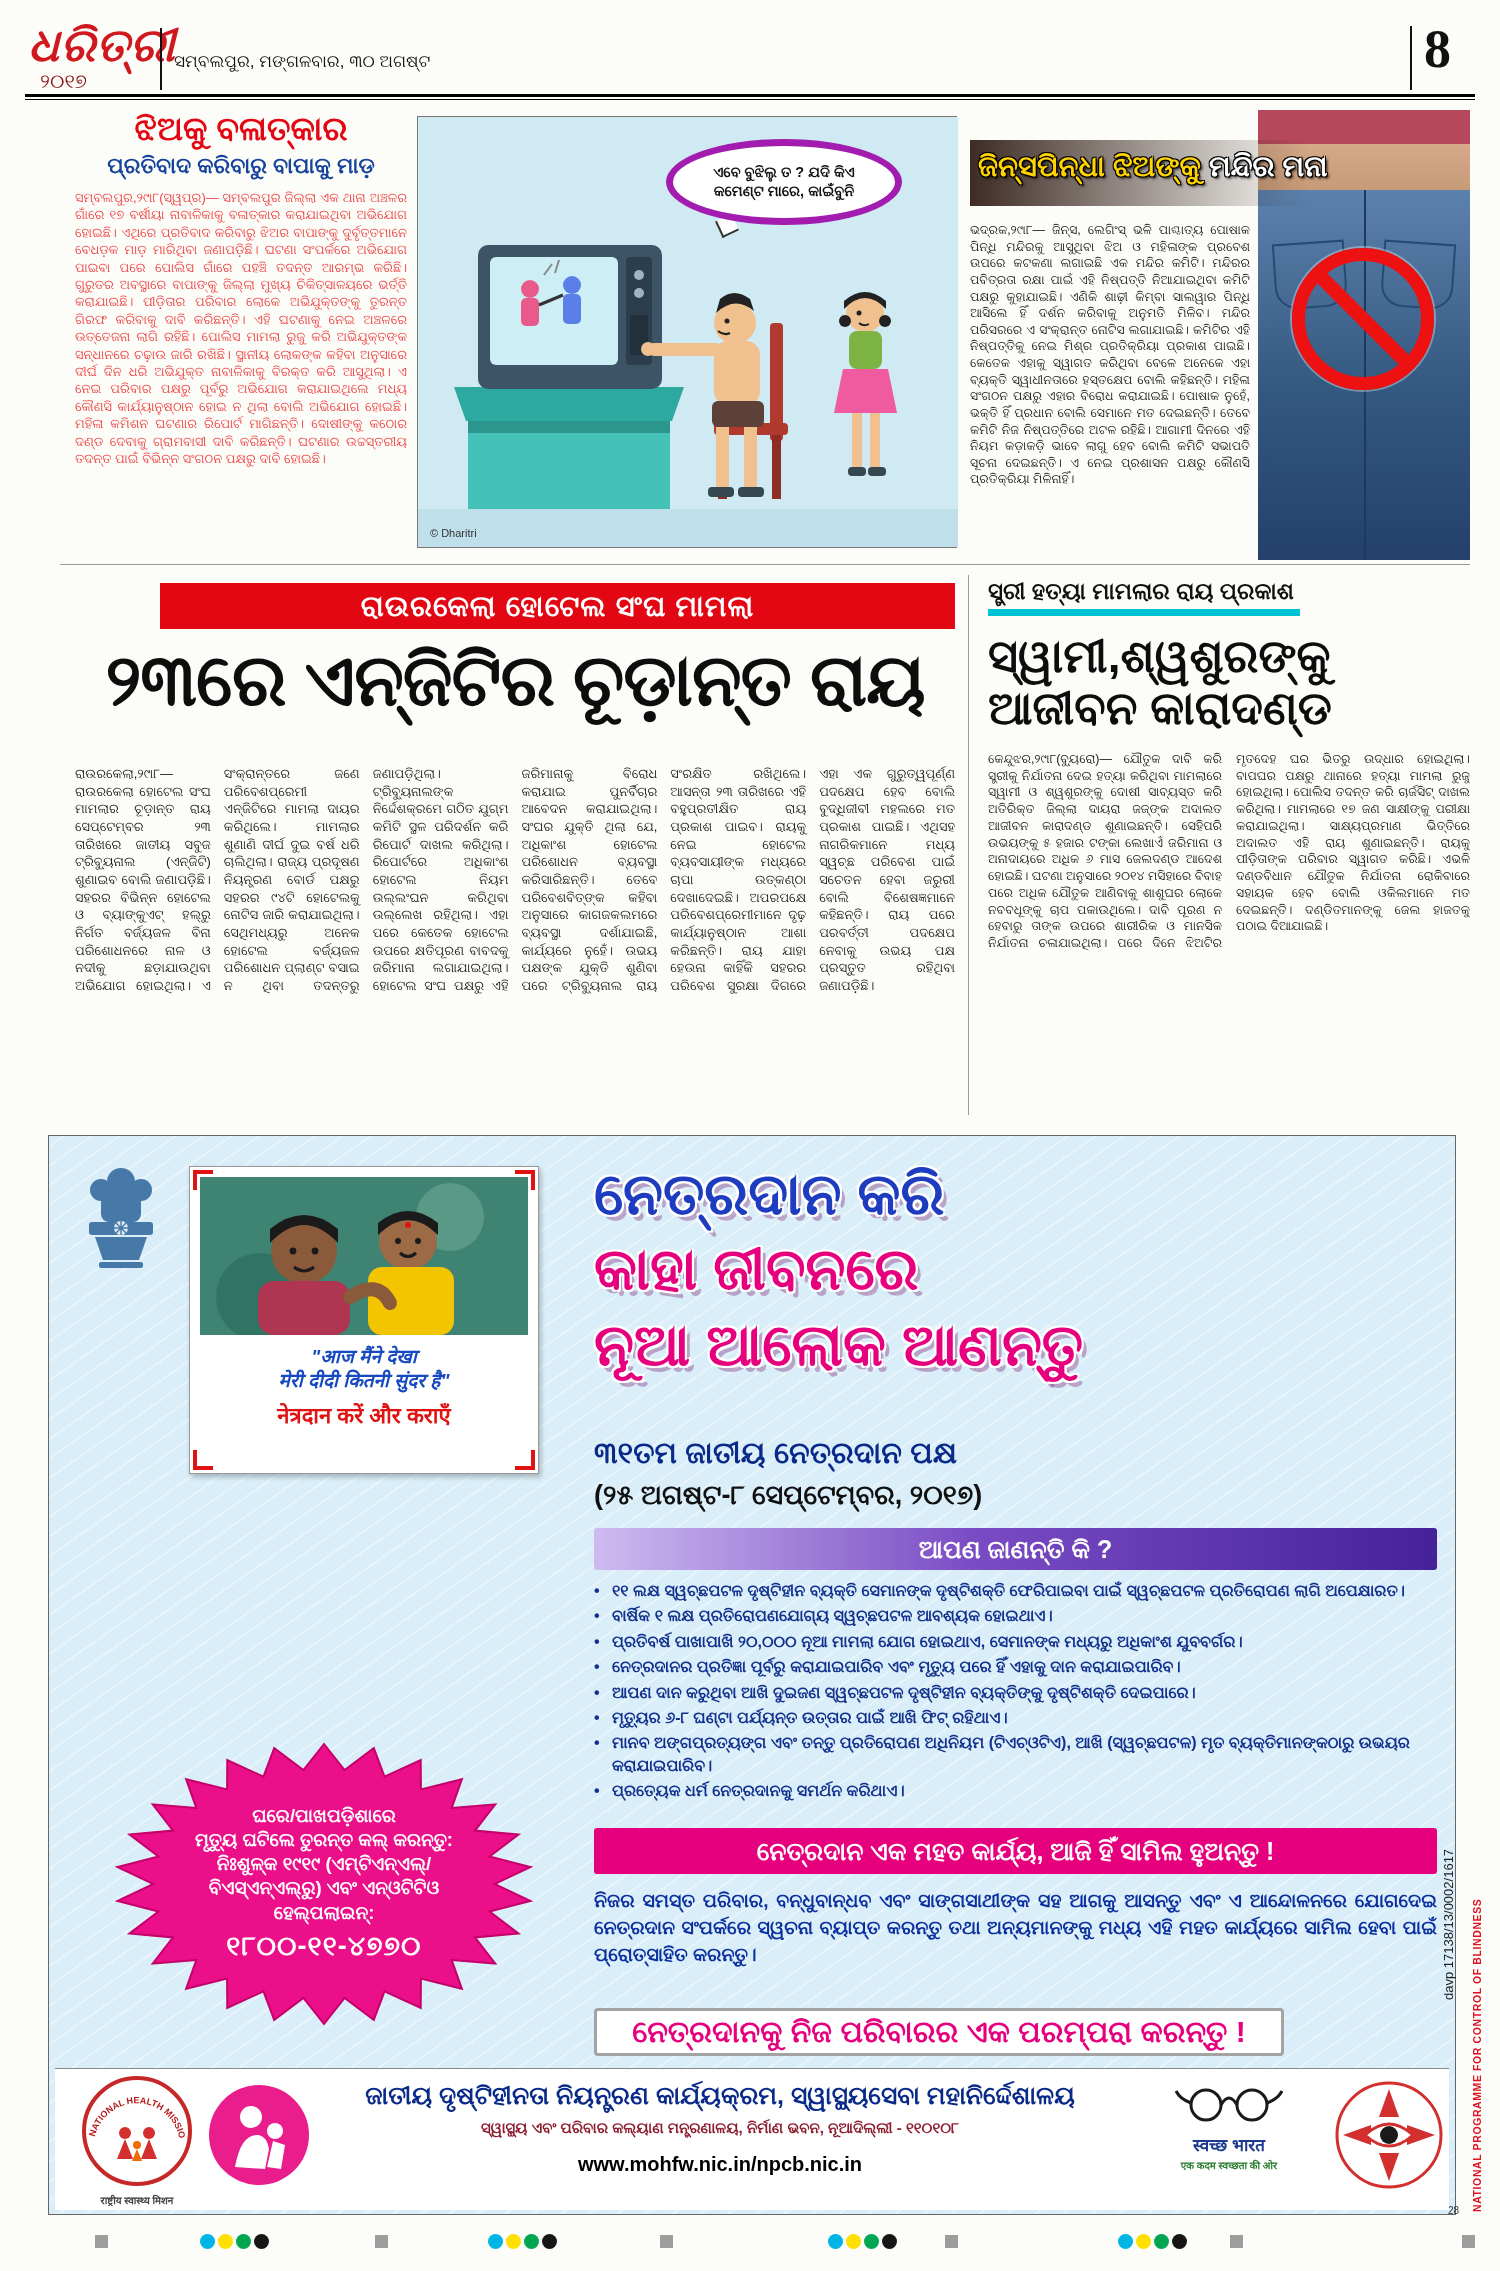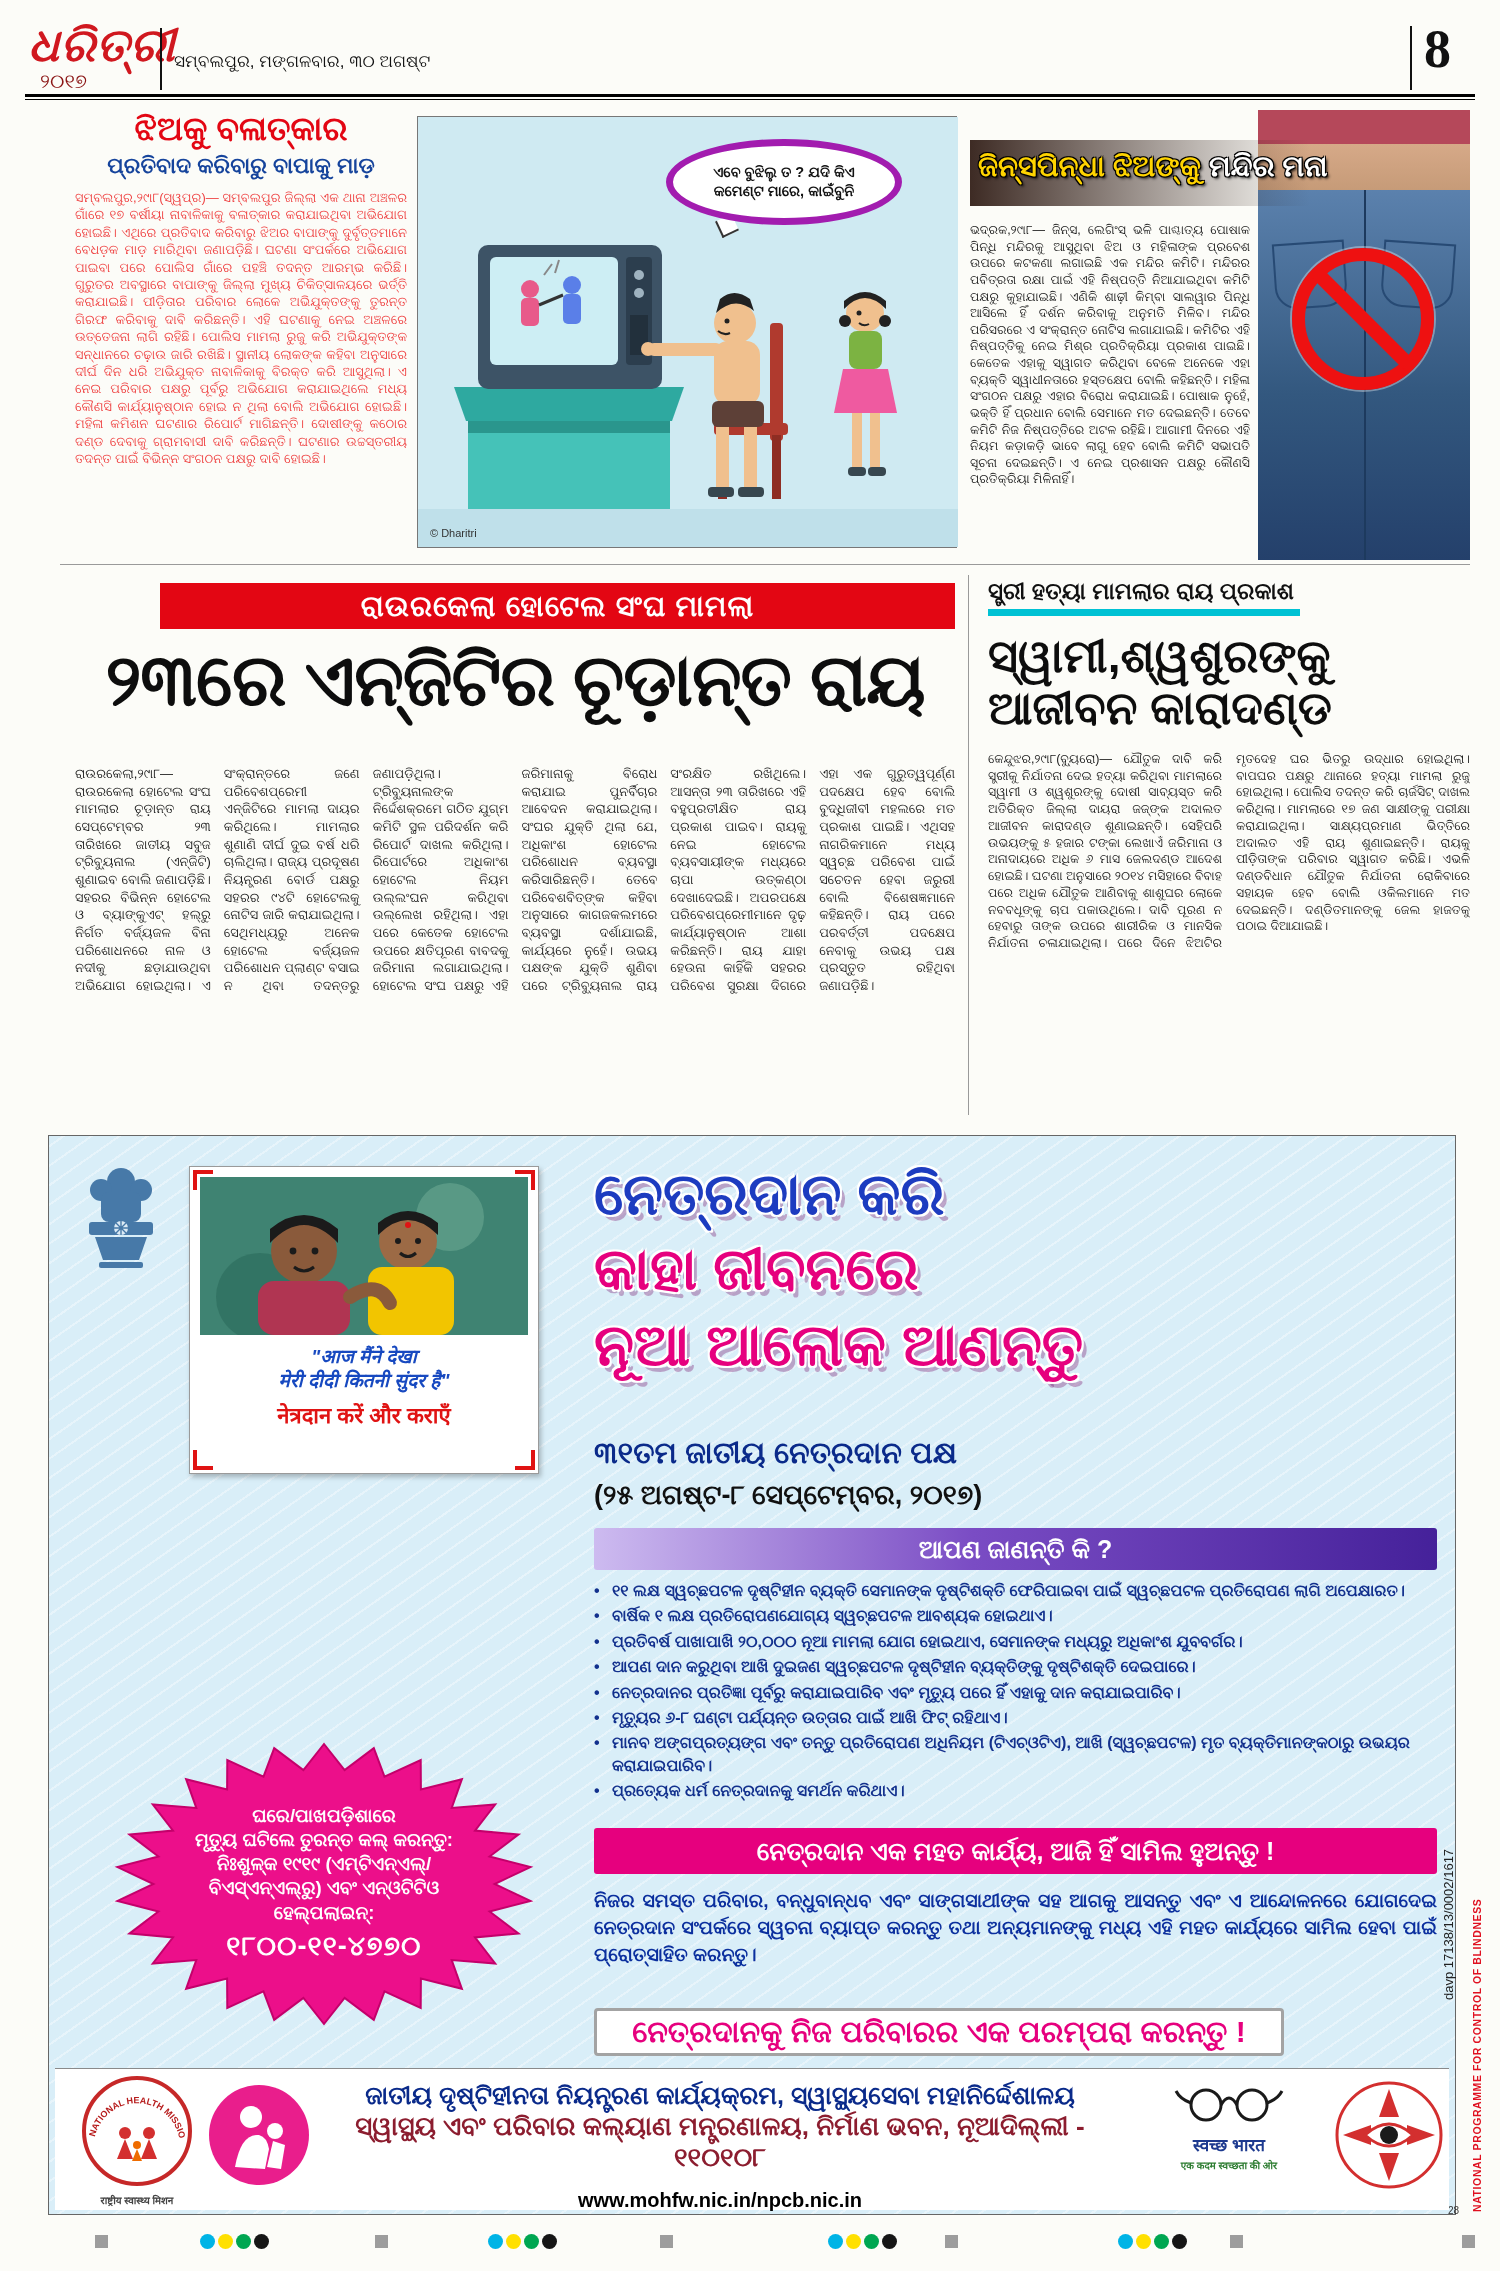--- a/index.html
+++ b/index.html
@@ -98,21 +98,21 @@
   .ad-star svg { position:absolute; inset:0; }
   .star-text { position:absolute; inset:30px 50px; display:flex; flex-direction:column; justify-content:center; align-items:center; text-align:center; color:#fff; font-weight:800; font-size:18.5px; line-height:1.3; z-index:2; }
   .star-text .phone { font-size:27px; margin-top:4px; letter-spacing:1px; }
 
   .ad-bottom { left:6px; top:932px; width:1394px; height:142px; background:#fff; border-top:1px solid #8a8a8a; }
   .ad-bottom > * { position:absolute; }
   .nhm-wrap { left:20px; top:6px; width:124px; text-align:center; }
   .logo2 { left:152px; top:14px; width:104px; height:104px; }
   .ad-bottom-text { left:270px; top:12px; width:790px; text-align:center; }
   .abt-1 { color:#0a2a8a; font-size:25px; font-weight:800; }
-  .abt-2 { color:#8c1d2f; font-size:26px; font-weight:800; }
+  .abt-2 { color:#8c1d2f; font-size:15px; font-weight:800; margin-top:8px; }
   .abt-web { color:#000; font-size:20px; font-weight:800; margin-top:16px; }
   .swachh { left:1078px; top:12px; width:192px; text-align:center; }
   .swachh .t1 { font-size:17px; font-weight:800; color:#1d3a8f; margin-top:2px; }
   .swachh .t2 { font-size:10px; font-weight:700; color:#2e7d32; margin-top:2px; }
   .npcb { left:1278px; top:10px; width:112px; height:112px; }
 
   .davp { position:absolute; left:1441px; top:2000px; width:185px; transform:rotate(-90deg); transform-origin:left top; font-size:13px; color:#222; white-space:nowrap; }
   .npcb-vert { position:absolute; left:1471px; top:2212px; width:260px; transform:rotate(-90deg); transform-origin:left top; font-size:10.5px; font-weight:700; color:#e01020; letter-spacing:.6px; white-space:nowrap; }
   .corner-mark { position:absolute; left:1448px; top:2205px; font-size:10px; color:#333; }
 
@@ -292,22 +292,22 @@
     </div>
 
     <div class="ad-subhead">୩୧ତମ ଜାତୀୟ ନେତ୍ରଦାନ ପକ୍ଷ</div>
     <div class="ad-dates">(୨୫ ଅଗଷ୍ଟ-୮ ସେପ୍ଟେମ୍ବର, ୨୦୧୭)</div>
     <div class="ad-factbar">ଆପଣ ଜାଣନ୍ତି କି ?</div>
 
     <ul class="ad-facts">
       <li>୧୧ ଲକ୍ଷ ସ୍ୱଚ୍ଛପଟଳ ଦୃଷ୍ଟିହୀନ ବ୍ୟକ୍ତି ସେମାନଙ୍କ ଦୃଷ୍ଟିଶକ୍ତି ଫେରିପାଇବା ପାଇଁ ସ୍ୱଚ୍ଛପଟଳ ପ୍ରତିରୋପଣ ଲାଗି ଅପେକ୍ଷାରତ।</li>
       <li>ବାର୍ଷିକ ୧ ଲକ୍ଷ ପ୍ରତିରୋପଣଯୋଗ୍ୟ ସ୍ୱଚ୍ଛପଟଳ ଆବଶ୍ୟକ ହୋଇଥାଏ।</li>
       <li>ପ୍ରତିବର୍ଷ ପାଖାପାଖି ୨୦,୦୦୦ ନୂଆ ମାମଲା ଯୋଗ ହୋଇଥାଏ, ସେମାନଙ୍କ ମଧ୍ୟରୁ ଅଧିକାଂଶ ଯୁବବର୍ଗର।</li>
+      <li>ନେତ୍ରଦାନର ପ୍ରତିଜ୍ଞା ପୂର୍ବରୁ କରାଯାଇପାରିବ ଏବଂ ମୃତ୍ୟୁ ପରେ ହିଁ ଏହାକୁ ଦାନ କରାଯାଇପାରିବ।</li>
       <li>ଆପଣ ଦାନ କରୁଥିବା ଆଖି ଦୁଇଜଣ ସ୍ୱଚ୍ଛପଟଳ ଦୃଷ୍ଟିହୀନ ବ୍ୟକ୍ତିଙ୍କୁ ଦୃଷ୍ଟିଶକ୍ତି ଦେଇପାରେ।</li>
-      <li>ନେତ୍ରଦାନର ପ୍ରତିଜ୍ଞା ପୂର୍ବରୁ କରାଯାଇପାରିବ ଏବଂ ମୃତ୍ୟୁ ପରେ ହିଁ ଏହାକୁ ଦାନ କରାଯାଇପାରିବ।</li>
       <li>ମୃତ୍ୟୁର ୬-୮ ଘଣ୍ଟା ପର୍ଯ୍ୟନ୍ତ ଉତ୍ତାର ପାଇଁ ଆଖି ଫିଟ୍ ରହିଥାଏ।</li>
       <li>ମାନବ ଅଙ୍ଗପ୍ରତ୍ୟଙ୍ଗ ଏବଂ ତନ୍ତୁ ପ୍ରତିରୋପଣ ଅଧିନିୟମ (ଟିଏଚ୍‌ଓଟିଏ), ଆଖି (ସ୍ୱଚ୍ଛପଟଳ) ମୃତ ବ୍ୟକ୍ତିମାନଙ୍କଠାରୁ ଉଭୟର କରାଯାଇପାରିବ।</li>
       <li>ପ୍ରତ୍ୟେକ ଧର୍ମ ନେତ୍ରଦାନକୁ ସମର୍ଥନ କରିଥାଏ।</li>
     </ul>
 
     <div class="ad-star">
       <svg viewBox="0 0 440 300">
         <polygon id="star-poly" fill="#ec0f8a" stroke="#c4006b" stroke-width="2" points="220.0,10.0 240.6,36.0 269.8,14.1 280.5,42.7 316.7,26.0 316.9,55.5 357.9,45.2 347.7,73.9 391.2,70.5 371.0,96.6 414.5,100.4 385.6,122.5 426.5,133.1 390.6,150.0 426.5,166.9 385.6,177.5 414.5,199.6 371.0,203.4 391.2,229.5 347.7,226.1 357.9,254.8 316.9,244.5 316.7,274.0 280.5,257.3 269.8,285.9 240.6,264.0 220.0,290.0 199.4,264.0 170.2,285.9 159.5,257.3 123.3,274.0 123.1,244.5 82.1,254.8 92.3,226.1 48.8,229.5 69.0,203.4 25.5,199.6 54.4,177.5 13.5,166.9 49.4,150.0 13.5,133.1 54.4,122.5 25.5,100.4 69.0,96.6 48.8,70.5 92.3,73.9 82.1,45.2 123.1,55.5 123.3,26.0 159.5,42.7 170.2,14.1 199.4,36.0"></polygon>
       </svg>
       <div class="star-text">

